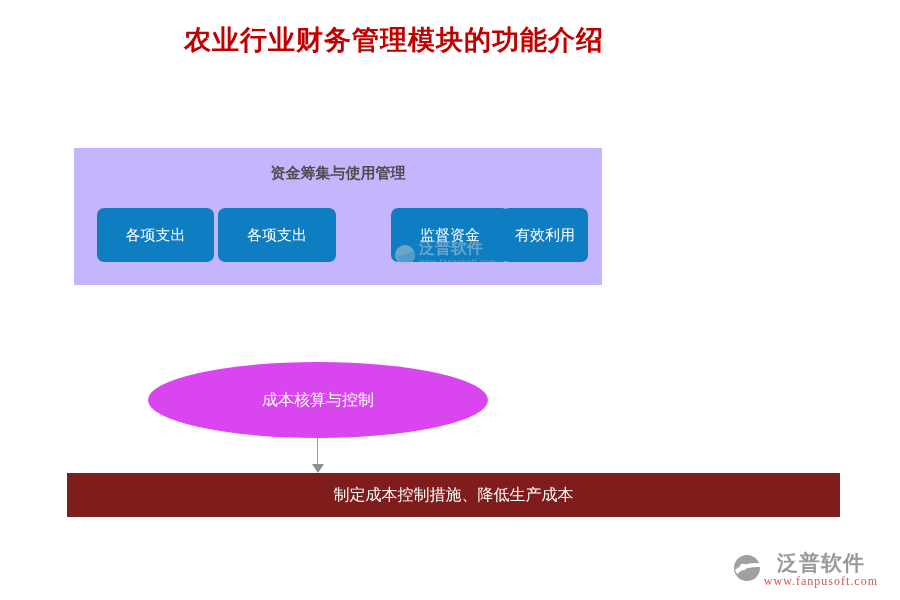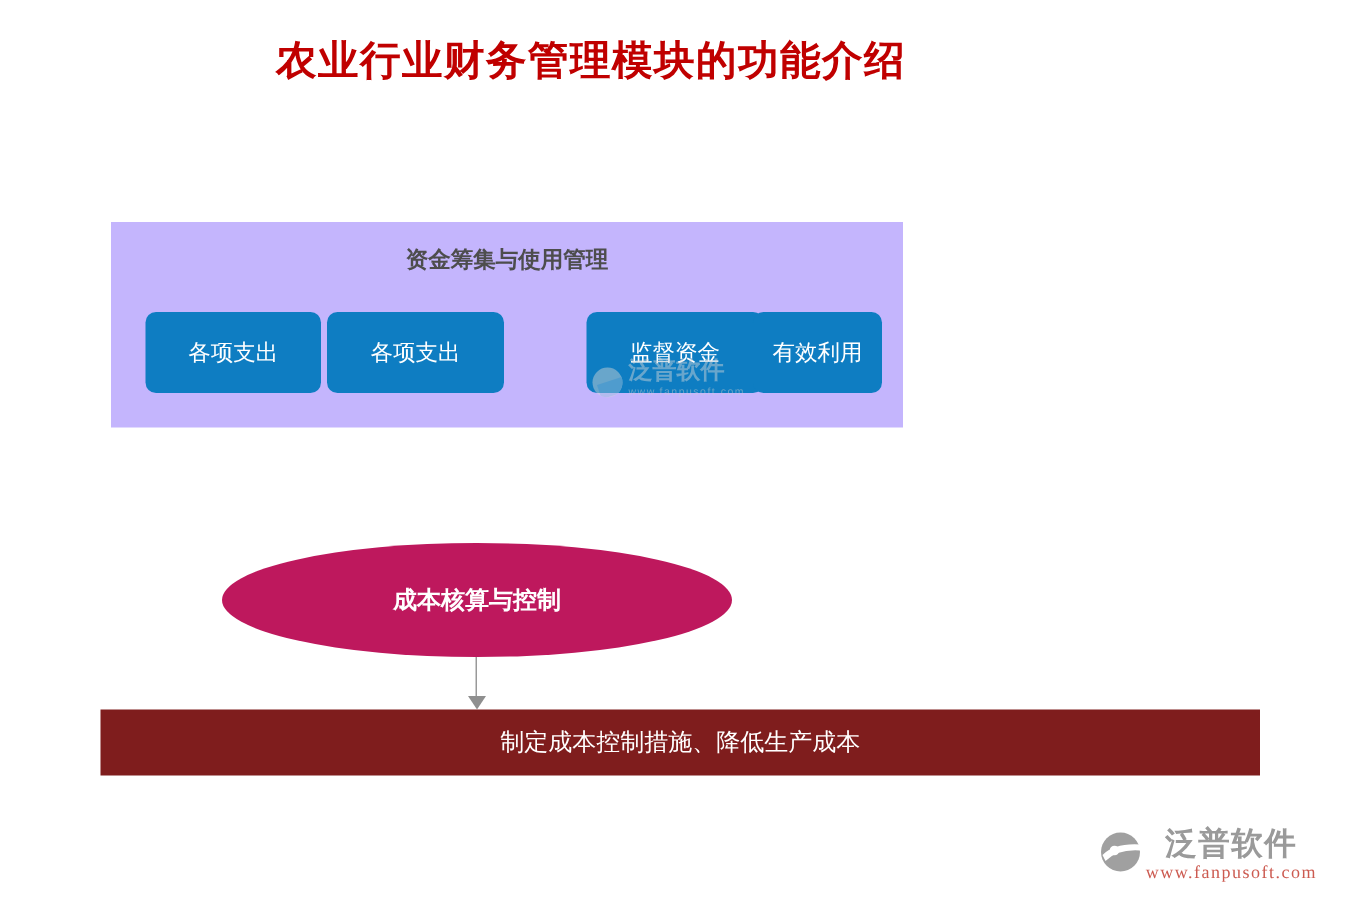--- a/index.html
+++ b/index.html
@@ -140,28 +140,28 @@
   .btn-green.g2 { top: 107px; }
   .btn-green.g3 { top: 168px; }
   .btn-green.g4 { top: 229px; }
   
   .cost-ellipse {
     position: absolute;
     left: 148px;
     top: 362px;
     width: 340px;
     height: 76px;
-    background: #be185d;
+    background: #d946ef;
     border-radius: 50%;
     display: flex;
     align-items: center;
     justify-content: center;
     color: #ffffff;
     font-size: 16px;
-    font-weight: bold;
+    font-weight: normal;
   }
   
   .arrow-line {
     position: absolute;
     left: 317px;
     top: 438px;
     width: 1px;
     height: 28px;
     background: #999999;
   }

